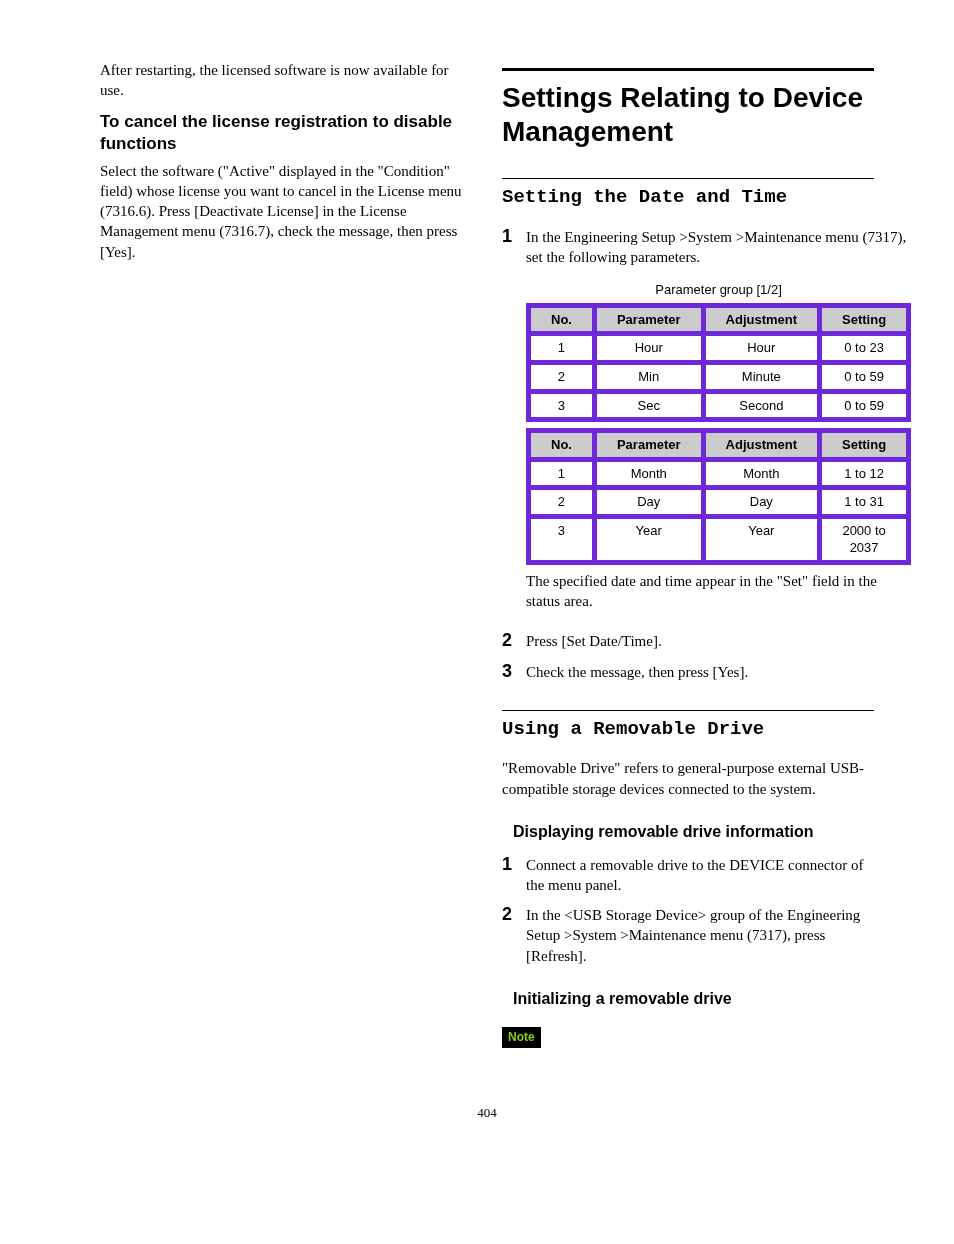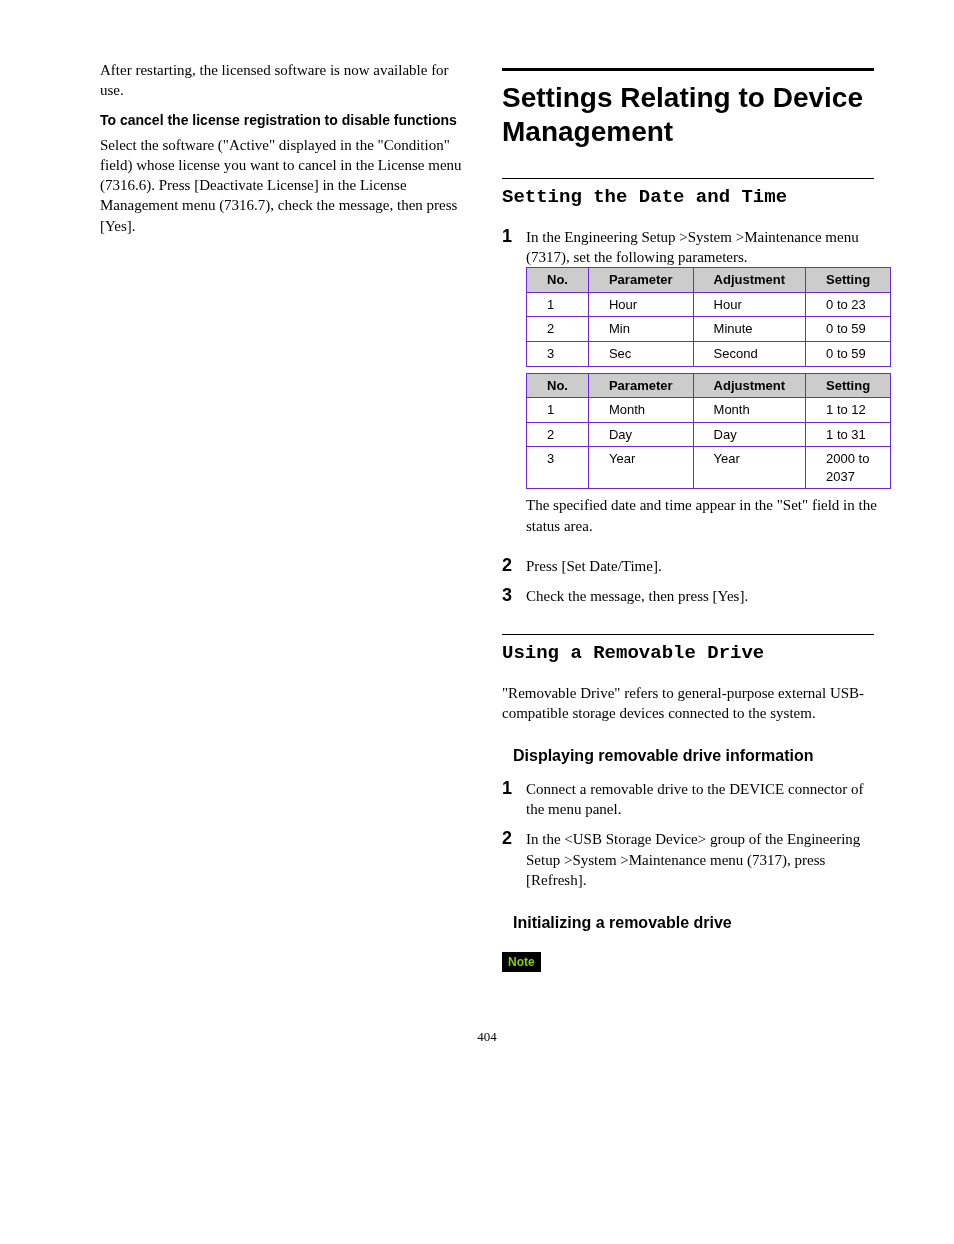--- a/index.html
+++ b/index.html
@@ -39,21 +39,21 @@
     }
     h3 {
       font-family: Arial, Helvetica, sans-serif;
       font-weight: bold;
       font-size: 16px;
       margin: 22px 0 12px 11px;
     }
     h4 {
       font-family: Arial, Helvetica, sans-serif;
       font-weight: bold;
-      font-size: 14px;
+      font-size: 17px;
       margin: 8px 0 6px 0;
       line-height: 1.3;
     }
     p {
       margin: 0 0 10px 0;
     }
     .step {
       display: flex;
       align-items: flex-start;
       margin: 10px 0;
@@ -76,23 +76,23 @@
       margin: 14px 0 4px 0;
     }
     table {
       border-collapse: collapse;
       width: 100%;
       font-family: Arial, Helvetica, sans-serif;
       font-size: 13px;
       margin-bottom: 6px;
     }
     th, td {
-      border: 1px solid #6d28d9;
+      border: 5px solid #6d28d9;
       padding: 3px 20px;
-      text-align: left;
+      text-align: center;
       vertical-align: top;
     }
     th {
       background: #ccc;
       font-weight: bold;
     }
     .col-no { width: 32px; }
     .col-param { width: 78px; }
     .col-adj { width: auto; }
     .col-set { width: 92px; }
@@ -125,20 +125,21 @@
 
   <div class="col">
     <h1>Settings Relating to Device Management</h1>
 
     <h2>Setting the Date and Time</h2>
 
     <div class="step">
       <div class="step-num">1</div>
       <div class="step-body">
         <span>In the Engineering Setup &gt;System &gt;Maintenance menu (7317), set the following parameters.</span>
+        <div class="param-group-label">Parameter group [1/2]</div>
         <table>
           <thead>
             <tr>
               <th class="col-no">No.</th>
               <th class="col-param">Parameter</th>
               <th class="col-adj">Adjustment</th>
               <th class="col-set">Setting</th>
             </tr>
           </thead>
           <tbody>

